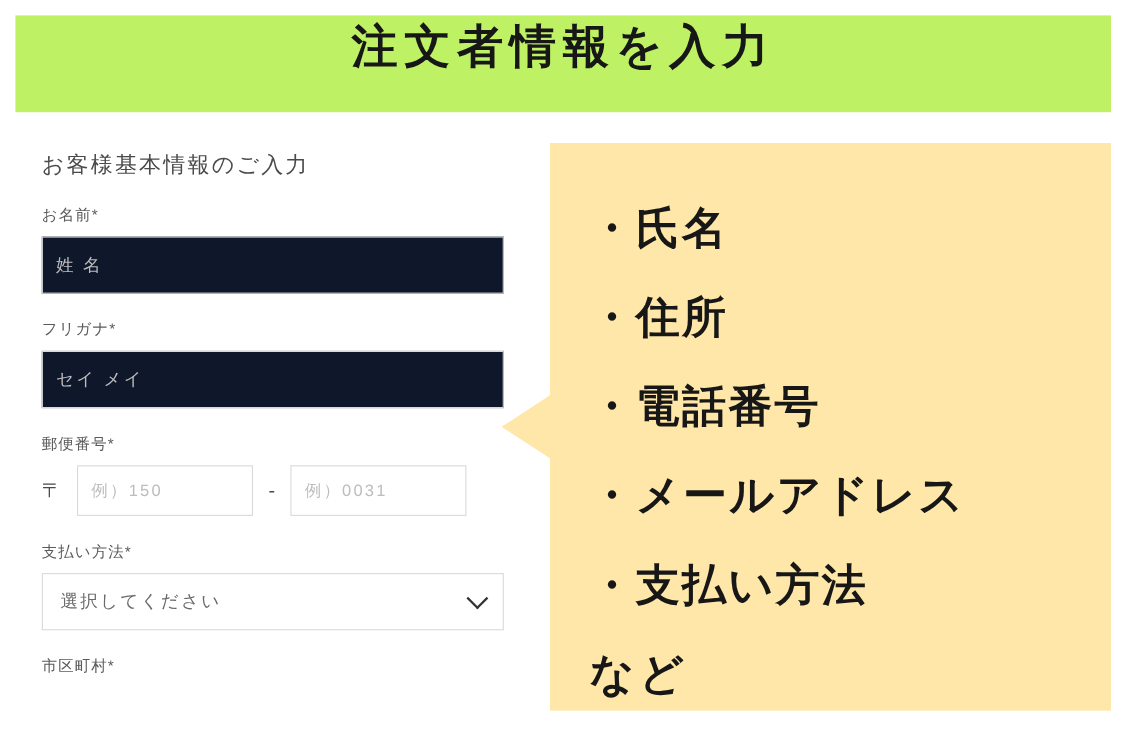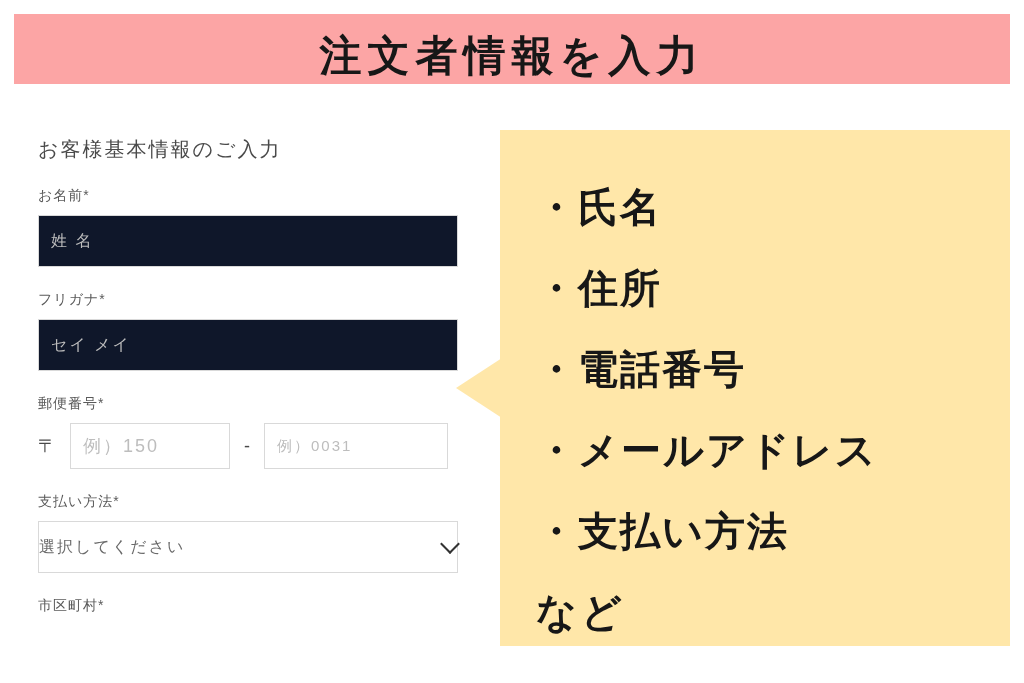--- a/index.html
+++ b/index.html
@@ -2,51 +2,51 @@
 <html><head>
   <meta charset="utf-8">
   <style>
     * { box-sizing: border-box; margin: 0; padding: 0; }
     html, body { width: 1024px; height: 683px; overflow: hidden; font-family: "Hiragino Sans", "Yu Gothic", "Meiryo", sans-serif; background: #fff; }
 
     .stage { position: relative; width: 1024px; height: 683px; background: #fff; }
 
     
     .banner {
-      position: absolute; left: 14px; top: 14px; width: 996px; height: 70px;
-      background: #fca5a5;
-      display: flex; align-items: flex-end; justify-content: center;
+      position: absolute; left: 14px; top: 14px; width: 996px; height: 88px;
+      background: #bef264;
+      display: flex; align-items: flex-start; justify-content: center;
     }
     .banner-title {
       font-weight: 800; font-size: 42px; letter-spacing: 6px; color: #171717;
     }
 
     
     .form-wrap { position: absolute; left: 38px; top: 118px; width: 420px; }
     .form-heading { color: #4a4a4a; font-size: 20px; letter-spacing: 2px; margin-top: 18px; margin-bottom: 12px; }
 
     .field { margin-top: 24px; }
     .label { color: #5a5a5a; font-size: 14px; letter-spacing: 1px; margin-bottom: 10px; }
     .input {
       width: 100%; height: 52px; border: 1px solid #d9d9d9; background: #0f172a;
       display: flex; align-items: center; padding: 0 12px;
       color: #bdbdbd; font-size: 16px; letter-spacing: 2px;
     }
 
     
     .postal-row { display: flex; align-items: center; gap: 14px; }
     .postal-prefix { color: #4a4a4a; font-size: 18px; }
-    .postal-input-a { width: 160px; height: 46px; border: 1px solid #d9d9d9; background: #fff; display: flex; align-items: center; padding: 0 12px; color: #bdbdbd; font-size: 18px; letter-spacing: 2px; }
+    .postal-input-a { width: 160px; height: 46px; border: 1px solid #d9d9d9; background: #fff; display: flex; align-items: center; padding: 0 12px; color: #bdbdbd; font-size: 15px; letter-spacing: 2px; }
     .postal-sep { color: #4a4a4a; font-size: 18px; }
-    .postal-input-b { width: 184px; height: 46px; border: 1px solid #d9d9d9; background: #fff; display: flex; align-items: center; padding: 16px 12px; color: #bdbdbd; font-size: 15px; letter-spacing: 2px; }
+    .postal-input-b { width: 160px; height: 46px; border: 1px solid #d9d9d9; background: #fff; display: flex; align-items: center; padding: 16px 12px; color: #bdbdbd; font-size: 15px; letter-spacing: 2px; }
 
     
     .select-like {
       width: 100%; height: 52px; border: 1px solid #d9d9d9; background: #fff;
-      display: flex; align-items: center; justify-content: space-between; padding: 0 0;
+      display: flex; align-items: center; justify-content: space-between; padding: 0 16px;
       color: #6a6a6a; font-size: 16px; letter-spacing: 2px;
     }
     .chev { width: 14px; height: 14px; border-right: 2px solid #333; border-bottom: 2px solid #333; transform: rotate(45deg); margin-top: -6px; }
 
     
     .callout {
       position: absolute; left: 500px; top: 130px; width: 510px; height: 516px;
       background: #ffe7a9;
       padding: 36px 28px 20px 36px;
     }

